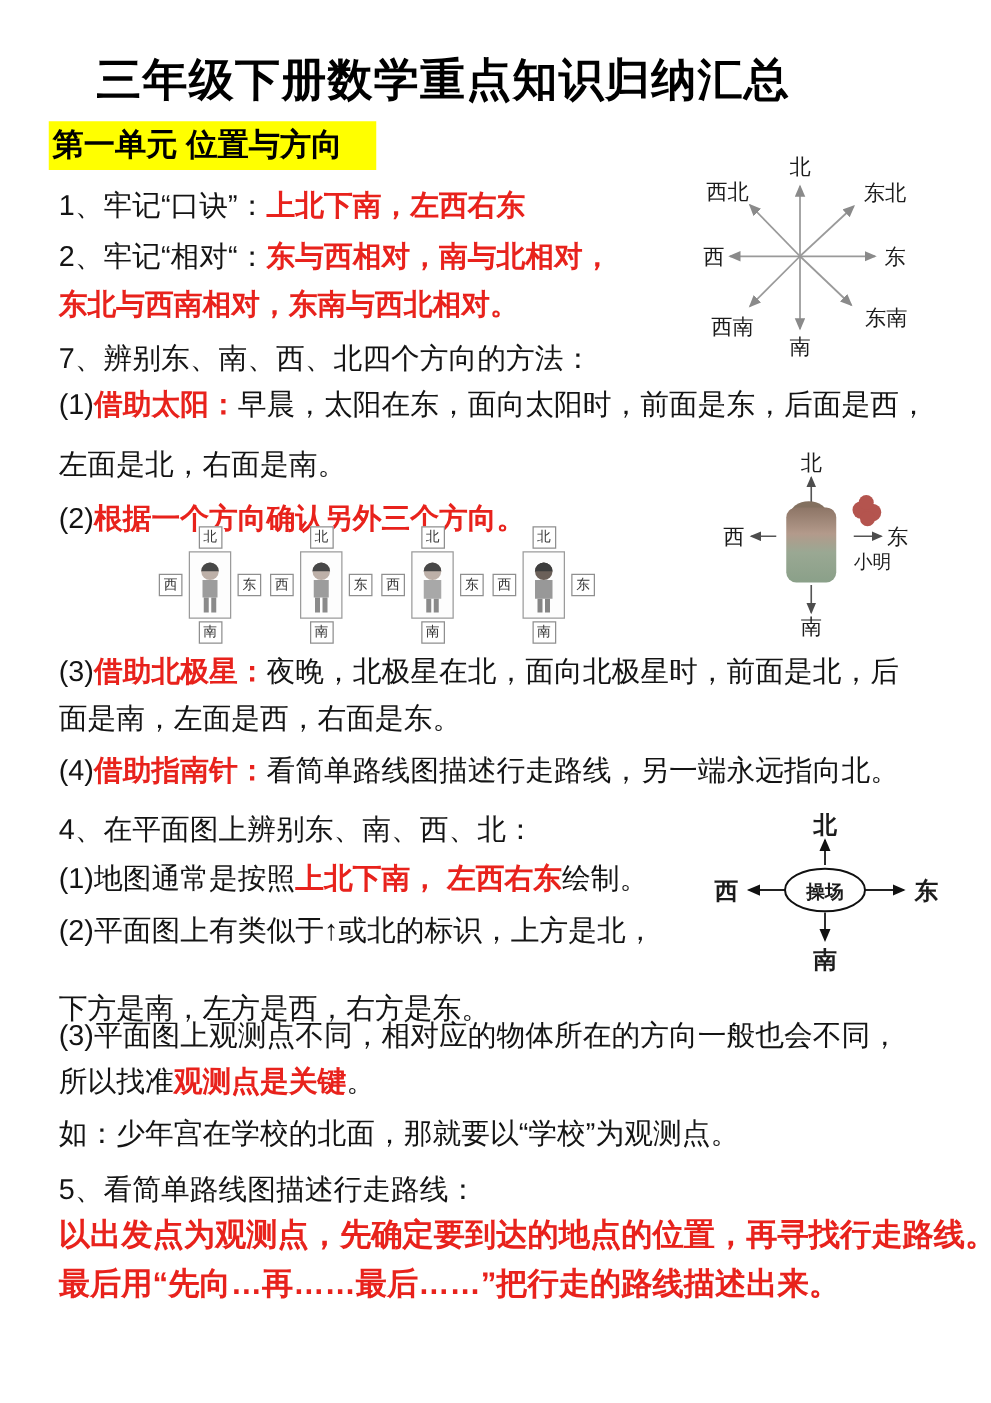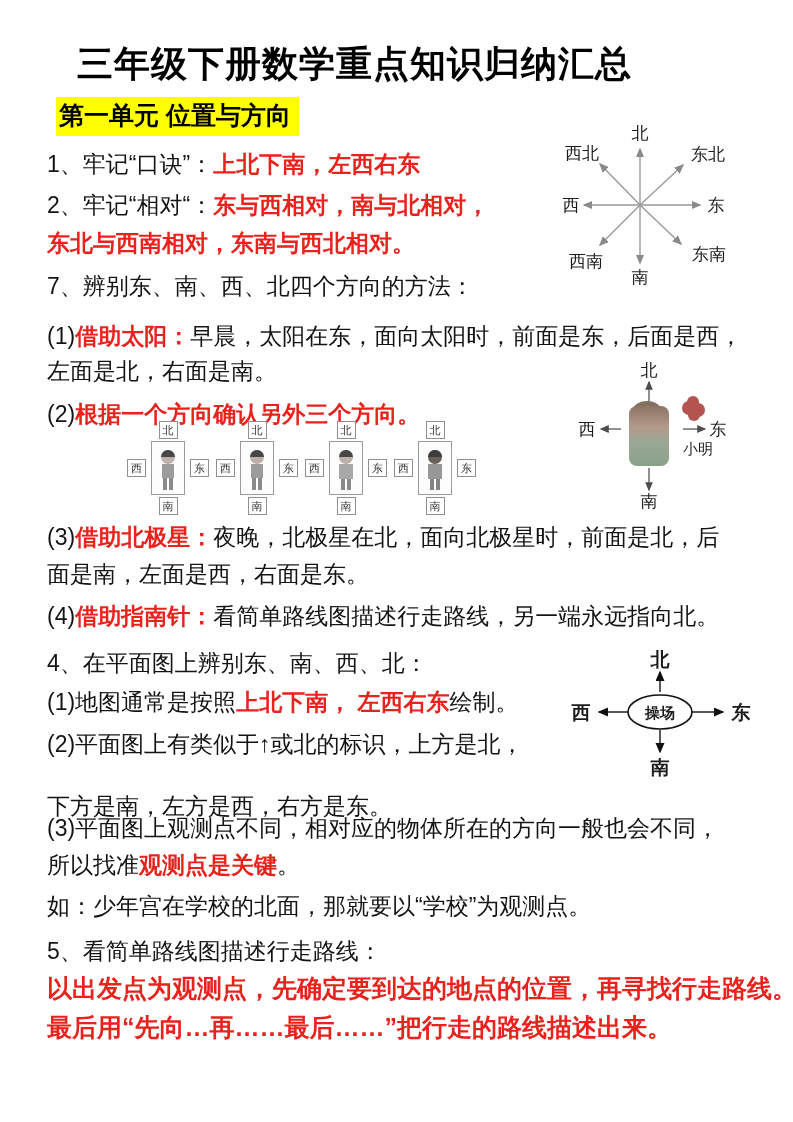--- a/index.html
+++ b/index.html
@@ -5,22 +5,22 @@
   html,body{margin:0;padding:0;background:#ffffff;}
   .page{
     position:relative;width:793px;height:1122px;background:#ffffff;
     font-family:"Liberation Sans",sans-serif;color:#141414;overflow:hidden;
   }
   .doc-title{
     position:absolute;top:40px;left:0;width:709px;text-align:center;
     font-size:36px;font-weight:bold;letter-spacing:1px;color:#000;
   }
   .section-header{
-    position:absolute;top:97px;left:56px;background:#ffff00;
-    font-size:25px;font-weight:bold;color:#000;padding:2px 8px 4px 3px;white-space:nowrap;
+    position:absolute;top:97px;left:39px;background:#ffff00;
+    font-size:25px;font-weight:bold;color:#000;padding:2px 27px 4px 3px;white-space:nowrap;
   }
   .tline{
     position:absolute;left:47px;font-size:23px;line-height:28px;white-space:nowrap;color:#141414;
   }
   .red{color:#e8221c;font-weight:bold;}
   .big{font-size:25px;}
   
   .fig{position:absolute;}
   .fig svg text{font-family:"Liberation Serif",serif;fill:#1c1c1c;}
   
@@ -48,21 +48,21 @@
 
 <div class="page">
 
   <div class="doc-title">三年级下册数学重点知识归纳汇总</div>
   <div class="section-header">第一单元 位置与方向</div>
 
   <div class="tline" style="top:150px"><span>1、牢记“口诀”：</span><span class="red">上北下南，左西右东</span></div>
   <div class="tline" style="top:191px"><span>2、牢记“相对“：</span><span class="red">东与西相对，南与北相对，</span></div>
   <div class="tline" style="top:229px"><span class="red">东北与西南相对，东南与西北相对。</span></div>
   <div class="tline" style="top:272px"><span>7、辨别东、南、西、北四个方向的方法：</span></div>
-  <div class="tline" style="top:322px"><span>(1)</span><span class="red">借助太阳：</span><span>早晨，太阳在东，面向太阳时，前面是东，后面是西，</span></div>
+  <div class="tline" style="top:309px"><span>(1)</span><span class="red">借助太阳：</span><span>早晨，太阳在东，面向太阳时，前面是东，后面是西，</span></div>
   <div class="tline" style="top:357px"><span>左面是北，右面是南。</span></div>
   <div class="tline" style="top:400px"><span>(2)</span><span class="red">根据一个方向确认另外三个方向。</span></div>
   <div class="tline" style="top:523px"><span>(3)</span><span class="red">借助北极星：</span><span>夜晚，北极星在北，面向北极星时，前面是北，后</span></div>
   <div class="tline" style="top:560px"><span>面是南，左面是西，右面是东。</span></div>
   <div class="tline" style="top:602px"><span>(4)</span><span class="red">借助指南针：</span><span>看简单路线图描述行走路线，另一端永远指向北。</span></div>
   <div class="tline" style="top:649px"><span>4、在平面图上辨别东、南、西、北：</span></div>
   <div class="tline" style="top:688px"><span>(1)地图通常是按照</span><span class="red">上北下南， 左西右东</span><span>绘制。</span></div>
   <div class="tline" style="top:730px"><span>(2)平面图上有类似于↑或北的标识，上方是北，</span></div>
   <div class="tline" style="top:792px"><span>下方是南，左方是西，右方是东。</span></div>
   <div class="tline" style="top:814px"><span>(3)平面图上观测点不同，相对应的物体所在的方向一般也会不同，</span></div>

